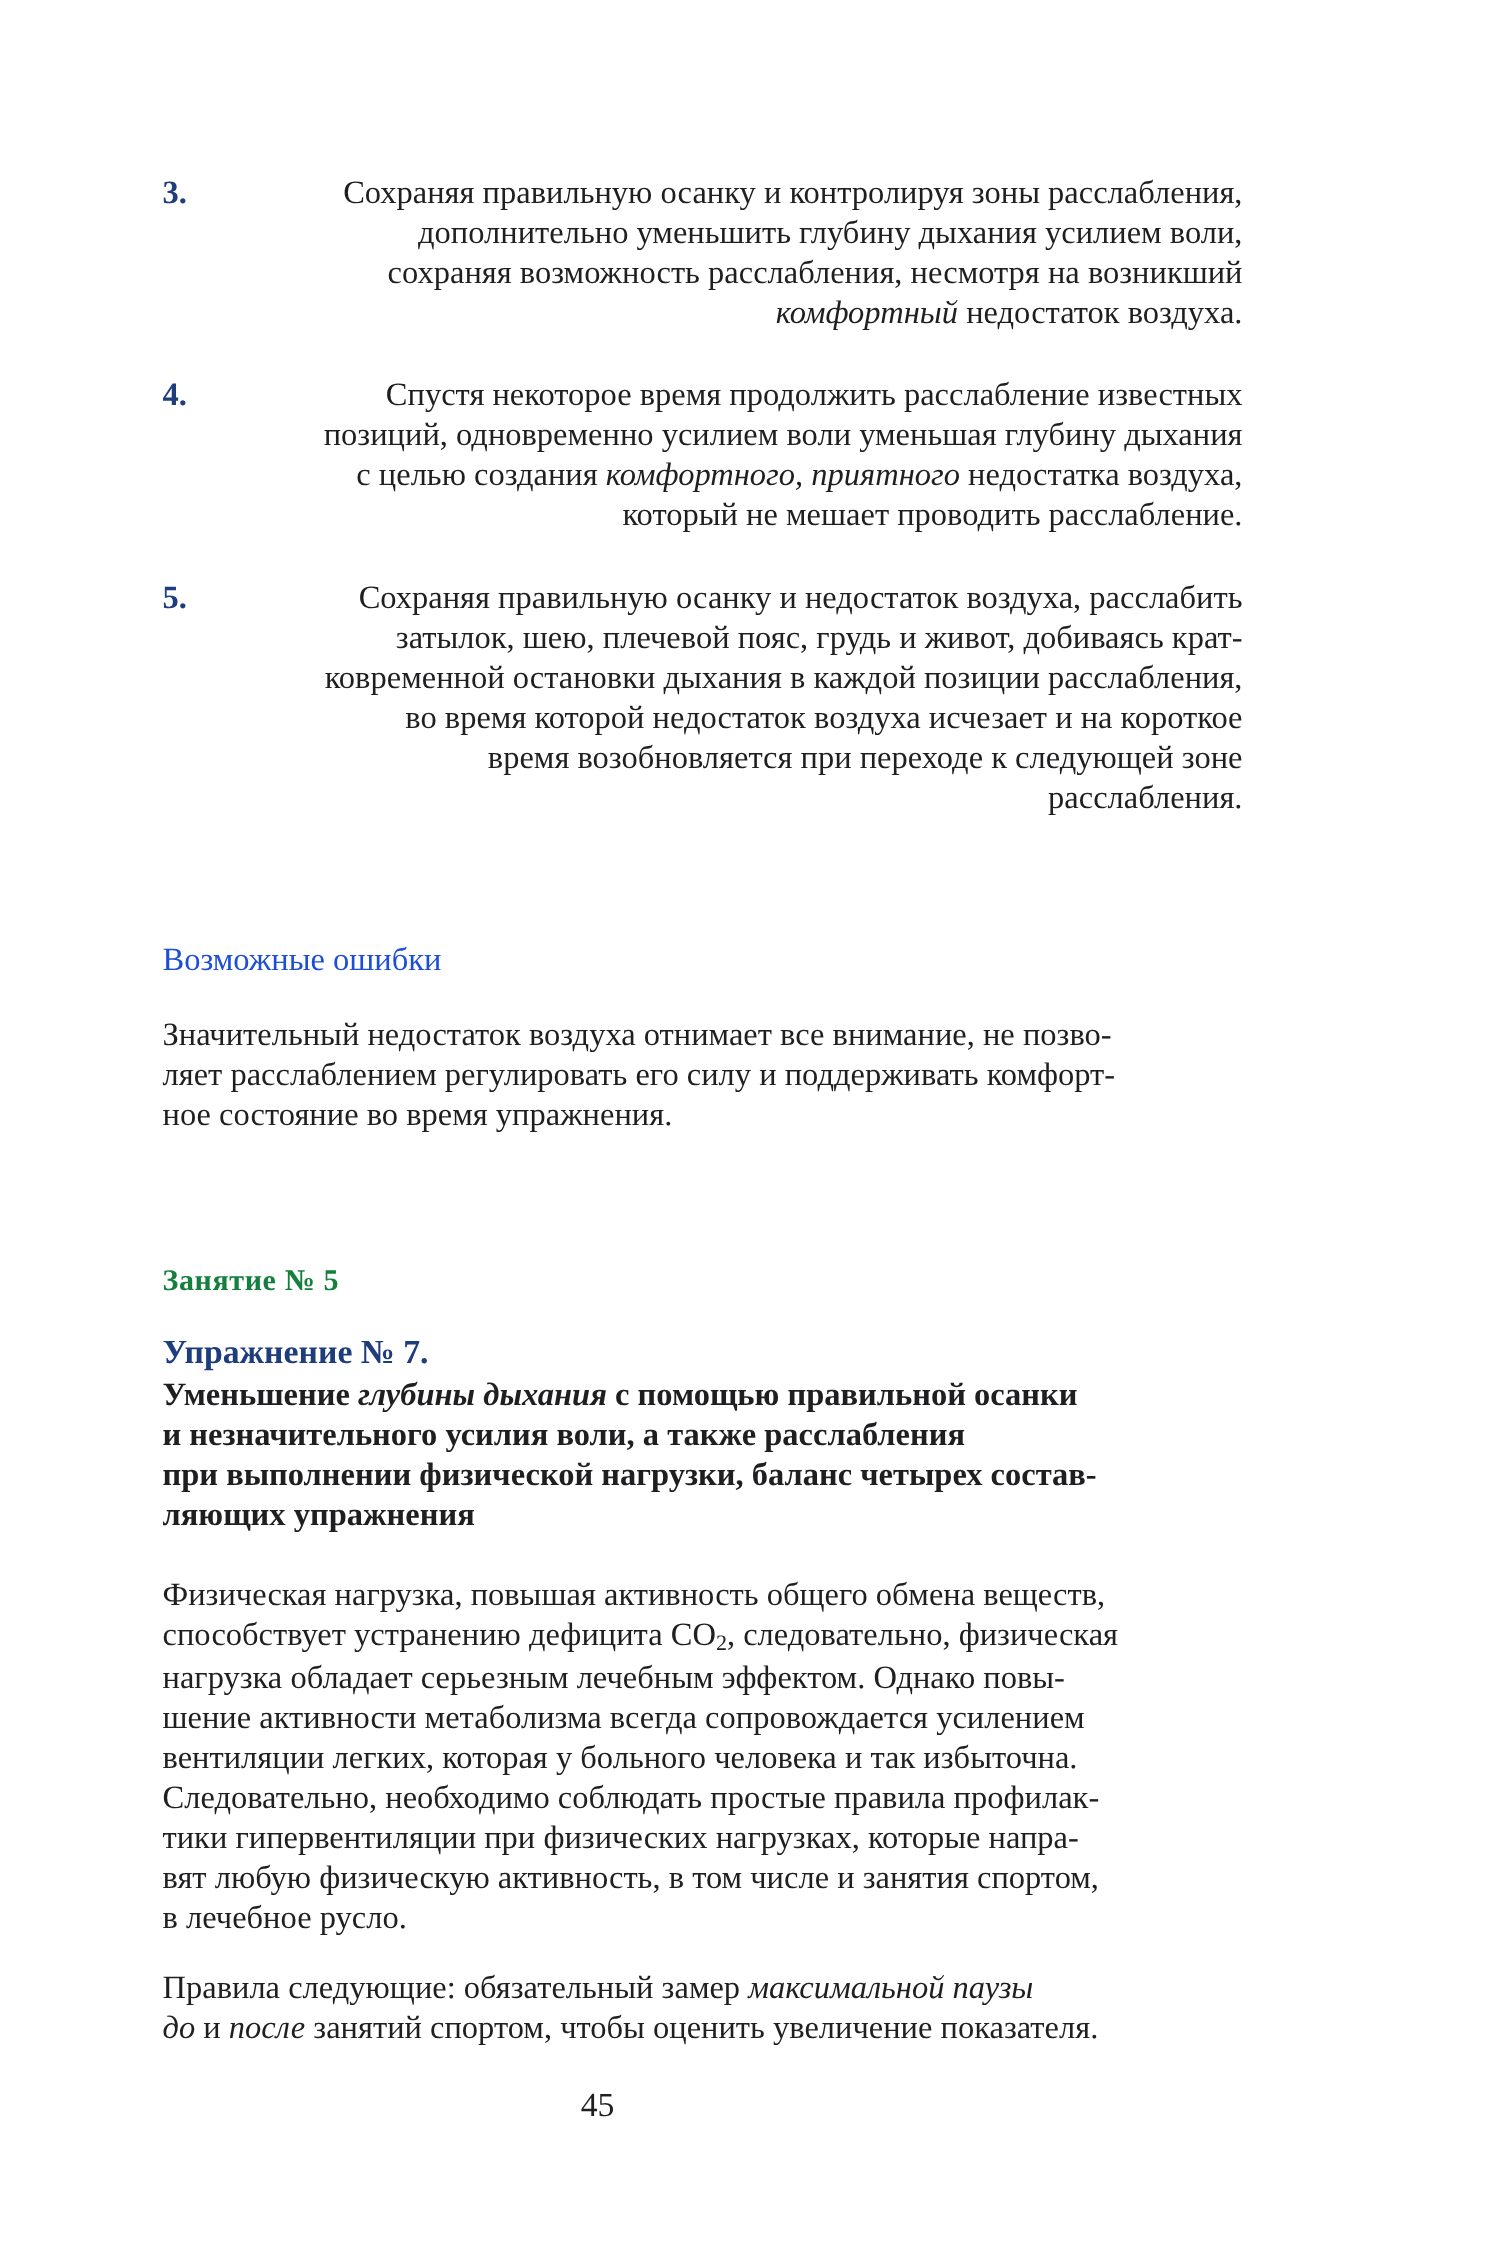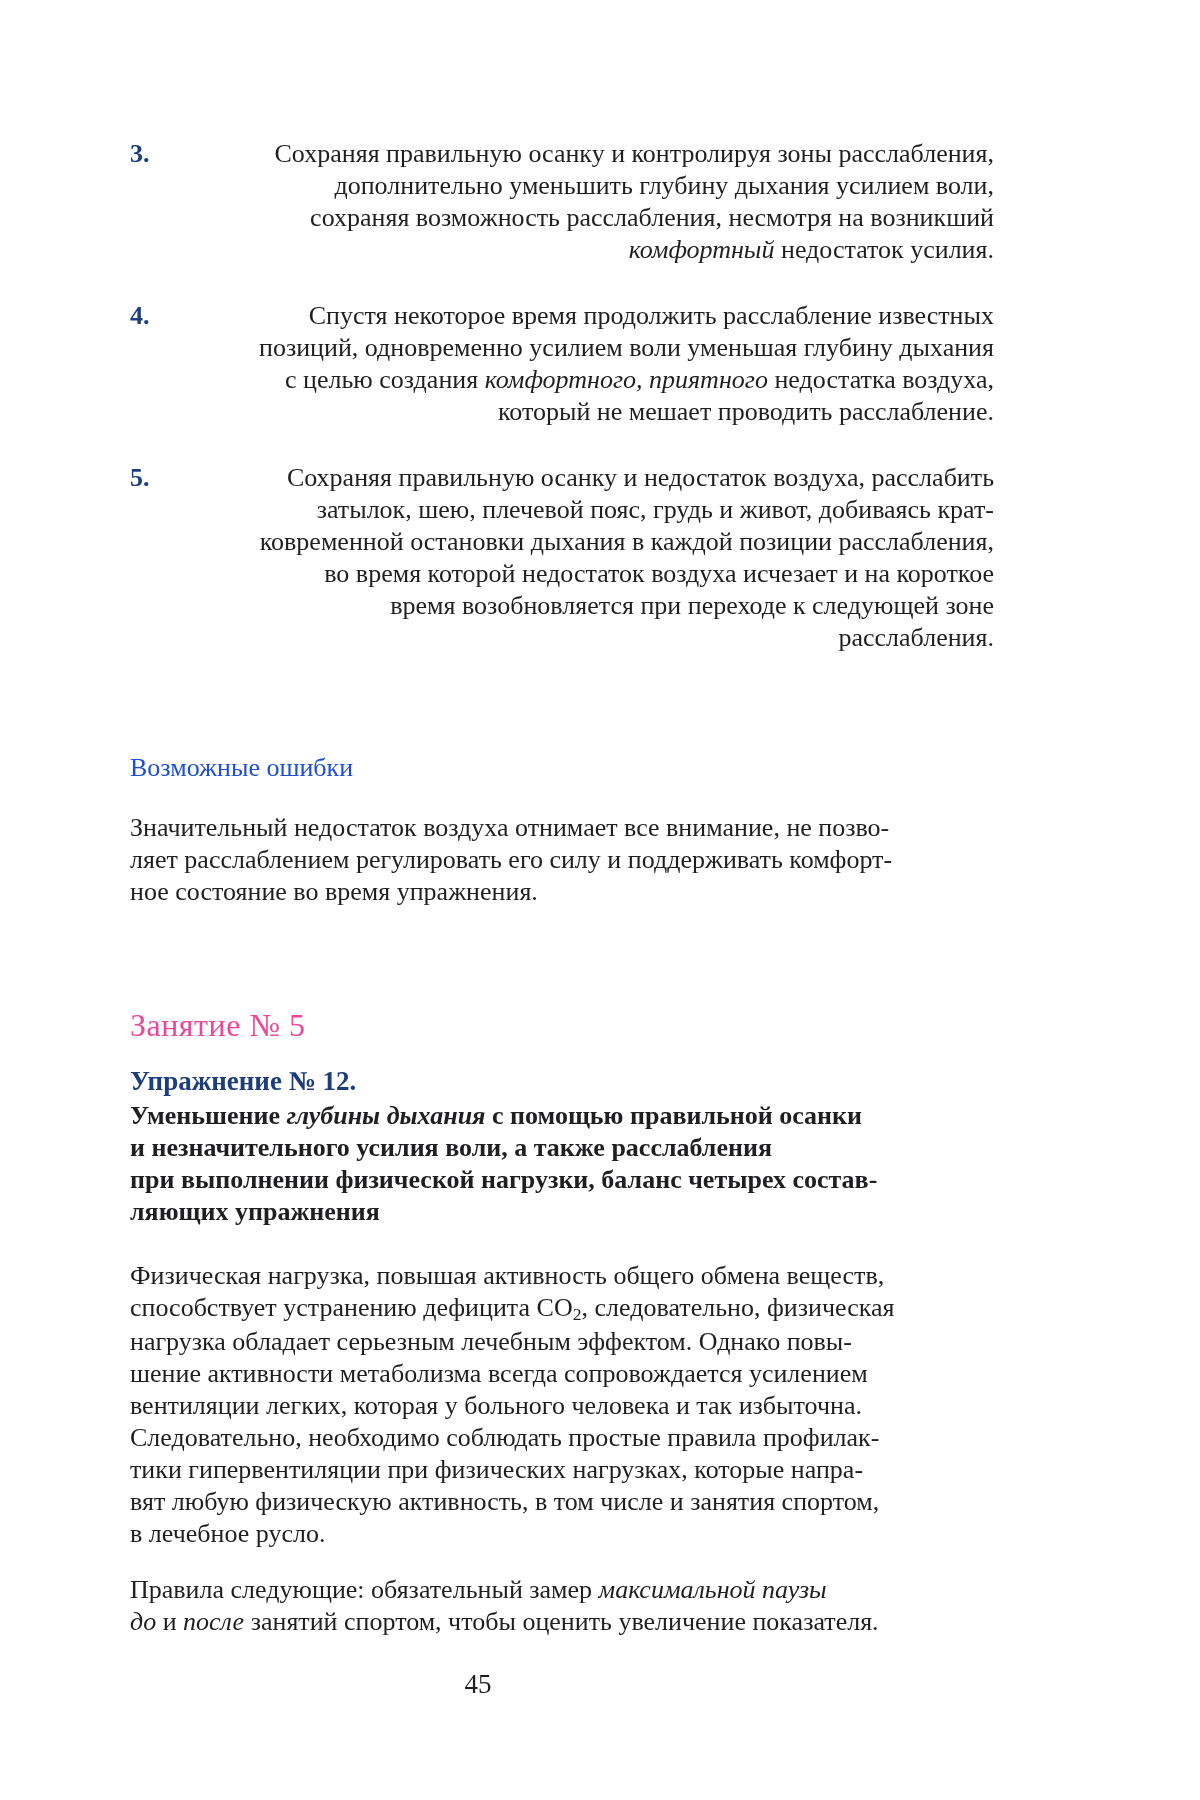--- a/index.html
+++ b/index.html
@@ -51,24 +51,24 @@
   .errors-heading {
     margin-top: 98px;
     color: #1d4ed8;
   }
   .errors-paragraph {
     margin-top: 28px;
   }
   
   .lesson-title {
     margin-top: 92px;
-    font-size: 32px;
+    font-size: 24px;
     line-height: 50px;
-    font-weight: normal;
-    color: #ec4899;
+    font-weight: bold;
+    color: #15803d;
     letter-spacing: 0.5px;
   }
   .exercise-label {
     margin-top: 14px;
     font-size: 27px;
     line-height: 34px;
     font-weight: bold;
     color: #1e3d7c;
   }
   .exercise-title {
@@ -97,21 +97,21 @@
 
 <div class="page">
   <div class="content">
 
     <div class="step">
       <div class="step-marker">3.</div>
       <div class="step-body">
           <div class="ln"><span>Сохраняя правильную осанку и контролируя зоны расслабления,</span></div>
           <div class="ln"><span>дополнительно уменьшить глубину дыхания усилием воли,</span></div>
           <div class="ln"><span>сохраняя возможность расслабления, несмотря на возникший</span></div>
-          <div class="ln"><span class="em">комфортный</span><span> недостаток усилия.</span></div>
+          <div class="ln"><span class="em">комфортный</span><span> недостаток воздуха.</span></div>
         </div>
     </div>
 
     <div class="step">
       <div class="step-marker">4.</div>
       <div class="step-body">
           <div class="ln"><span>Спустя некоторое время продолжить расслабление известных</span></div>
           <div class="ln"><span>позиций, одновременно усилием воли уменьшая глубину дыхания</span></div>
           <div class="ln"><span>с целью создания </span><span class="em">комфортного, приятного</span><span> недостатка воздуха,</span></div>
           <div class="ln"><span>который не мешает проводить расслабление.</span></div>
@@ -133,21 +133,21 @@
     <div class="errors-heading">Возможные ошибки</div>
 
     <div class="errors-paragraph">
         <div class="ln"><span>Значительный недостаток воздуха отнимает все внимание, не позво-</span></div>
         <div class="ln"><span>ляет расслаблением регулировать его силу и поддерживать комфорт-</span></div>
         <div class="ln"><span>ное состояние во время упражнения.</span></div>
       </div>
 
     <h1 class="lesson-title" style="margin-bottom:0;">Занятие № 5</h1>
 
-    <div class="exercise-label">Упражнение № 12.</div>
+    <div class="exercise-label">Упражнение № 7.</div>
 
     <div class="exercise-title">
         <div class="ln"><span>Уменьшение </span><span class="em">глубины дыхания</span><span> с помощью правильной осанки</span></div>
         <div class="ln"><span>и незначительного усилия воли, а также расслабления</span></div>
         <div class="ln"><span>при выполнении физической нагрузки, баланс четырех состав-</span></div>
         <div class="ln"><span>ляющих упражнения</span></div>
       </div>
 
     <div class="exercise-body">
         <div class="ln"><span>Физическая нагрузка, повышая активность общего обмена веществ,</span></div>

